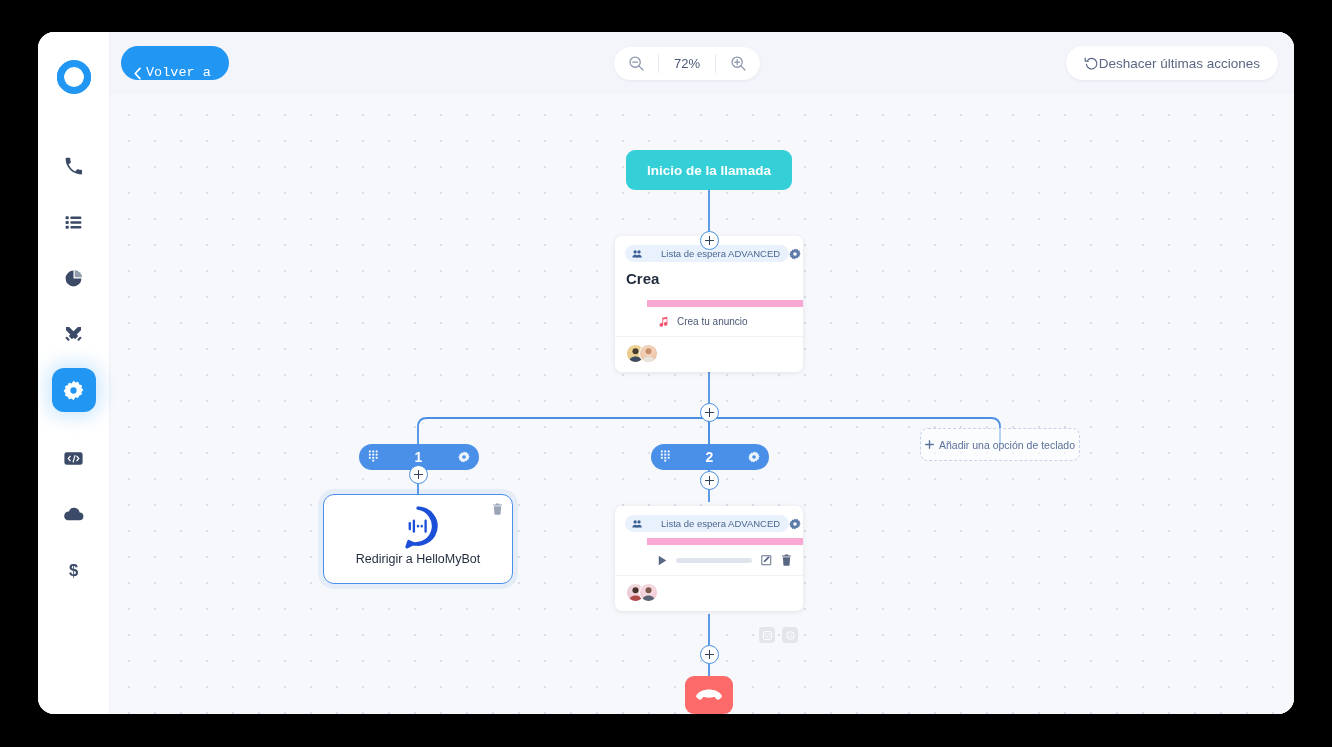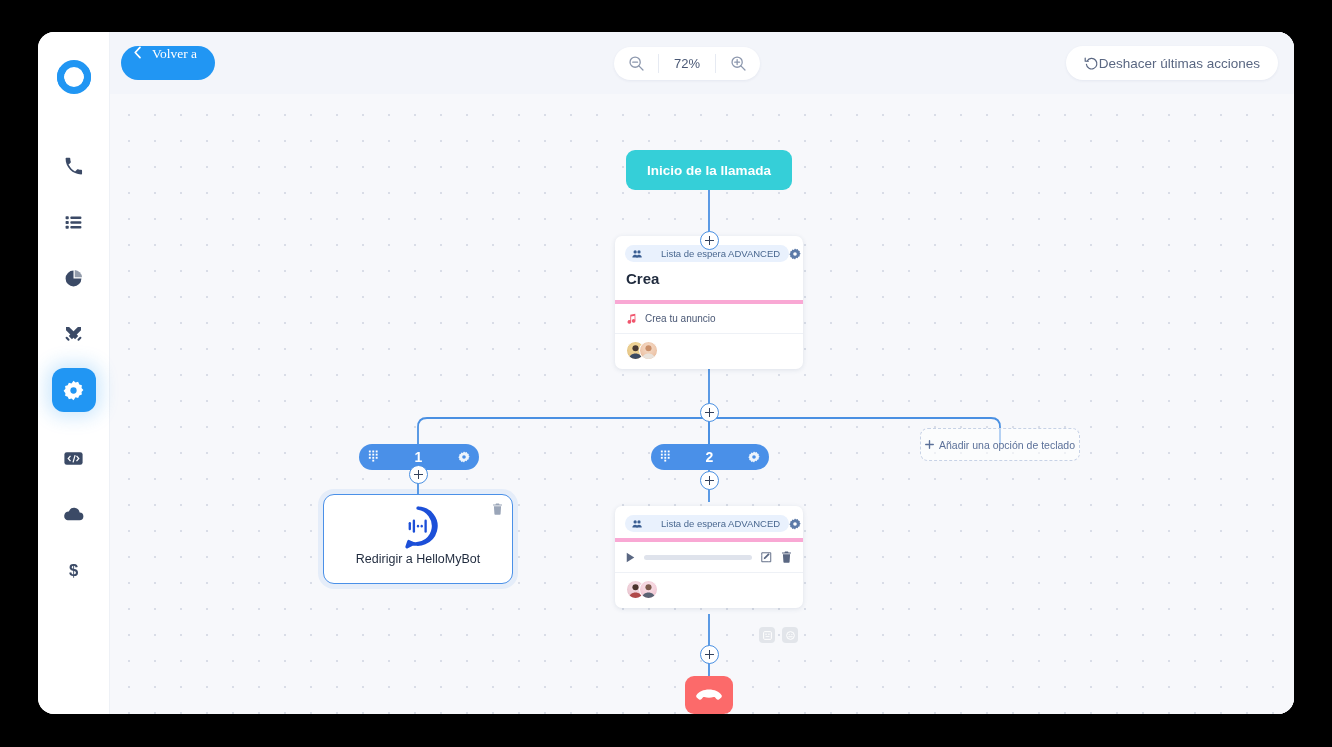--- a/index.html
+++ b/index.html
@@ -69,22 +69,22 @@
   #back-button {
     position: absolute;
     left: 11px; top: 14px;
     height: 34px;
     background: #2196f3;
     color: #fff;
     border: none;
     border-radius: 17px;
     padding: 0 18px 0 12px;
     font-size: 13.5px;
-    font-family: Liberation Serif, serif;
-    display: flex; align-items: flex-start; gap: 10px;
+    font-family: Liberation Mono, monospace;
+    display: flex; align-items: flex-end; gap: 4px;
     cursor: pointer;
     white-space: nowrap;
   }
   #zoom-group {
     position: absolute;
     left: 504px; top: 15px;
     height: 33px;
     background: #ffffff;
     border-radius: 17px;
     display: flex; align-items: center;
@@ -195,25 +195,26 @@
     white-space: nowrap;
   }
   .qc-gear { color: #5d7ba8; display: flex; }
   .qc-title {
     padding: 2px 11px 13px 11px;
     font-size: 15px;
     font-weight: bold;
     color: #1f2a3d;
   }
   .qc-row {
-    border-top: 4px solid #f9a8d4;
+    border-top: 7px solid #f9a8d4;
     padding: 9px 11px;
     display: flex; align-items: center; gap: 8px;
     font-size: 10px;
     color: #4a5875;
+    margin-left: 32px;
   }
   .qc-avatars {
     border-top: 1px solid #eef1f6;
     padding: 7px 11px 9px 11px;
     display: flex;
   }
   .avatar {
     width: 19px; height: 19px;
     border-radius: 50%;
     border: 1.5px solid #ffffff;

